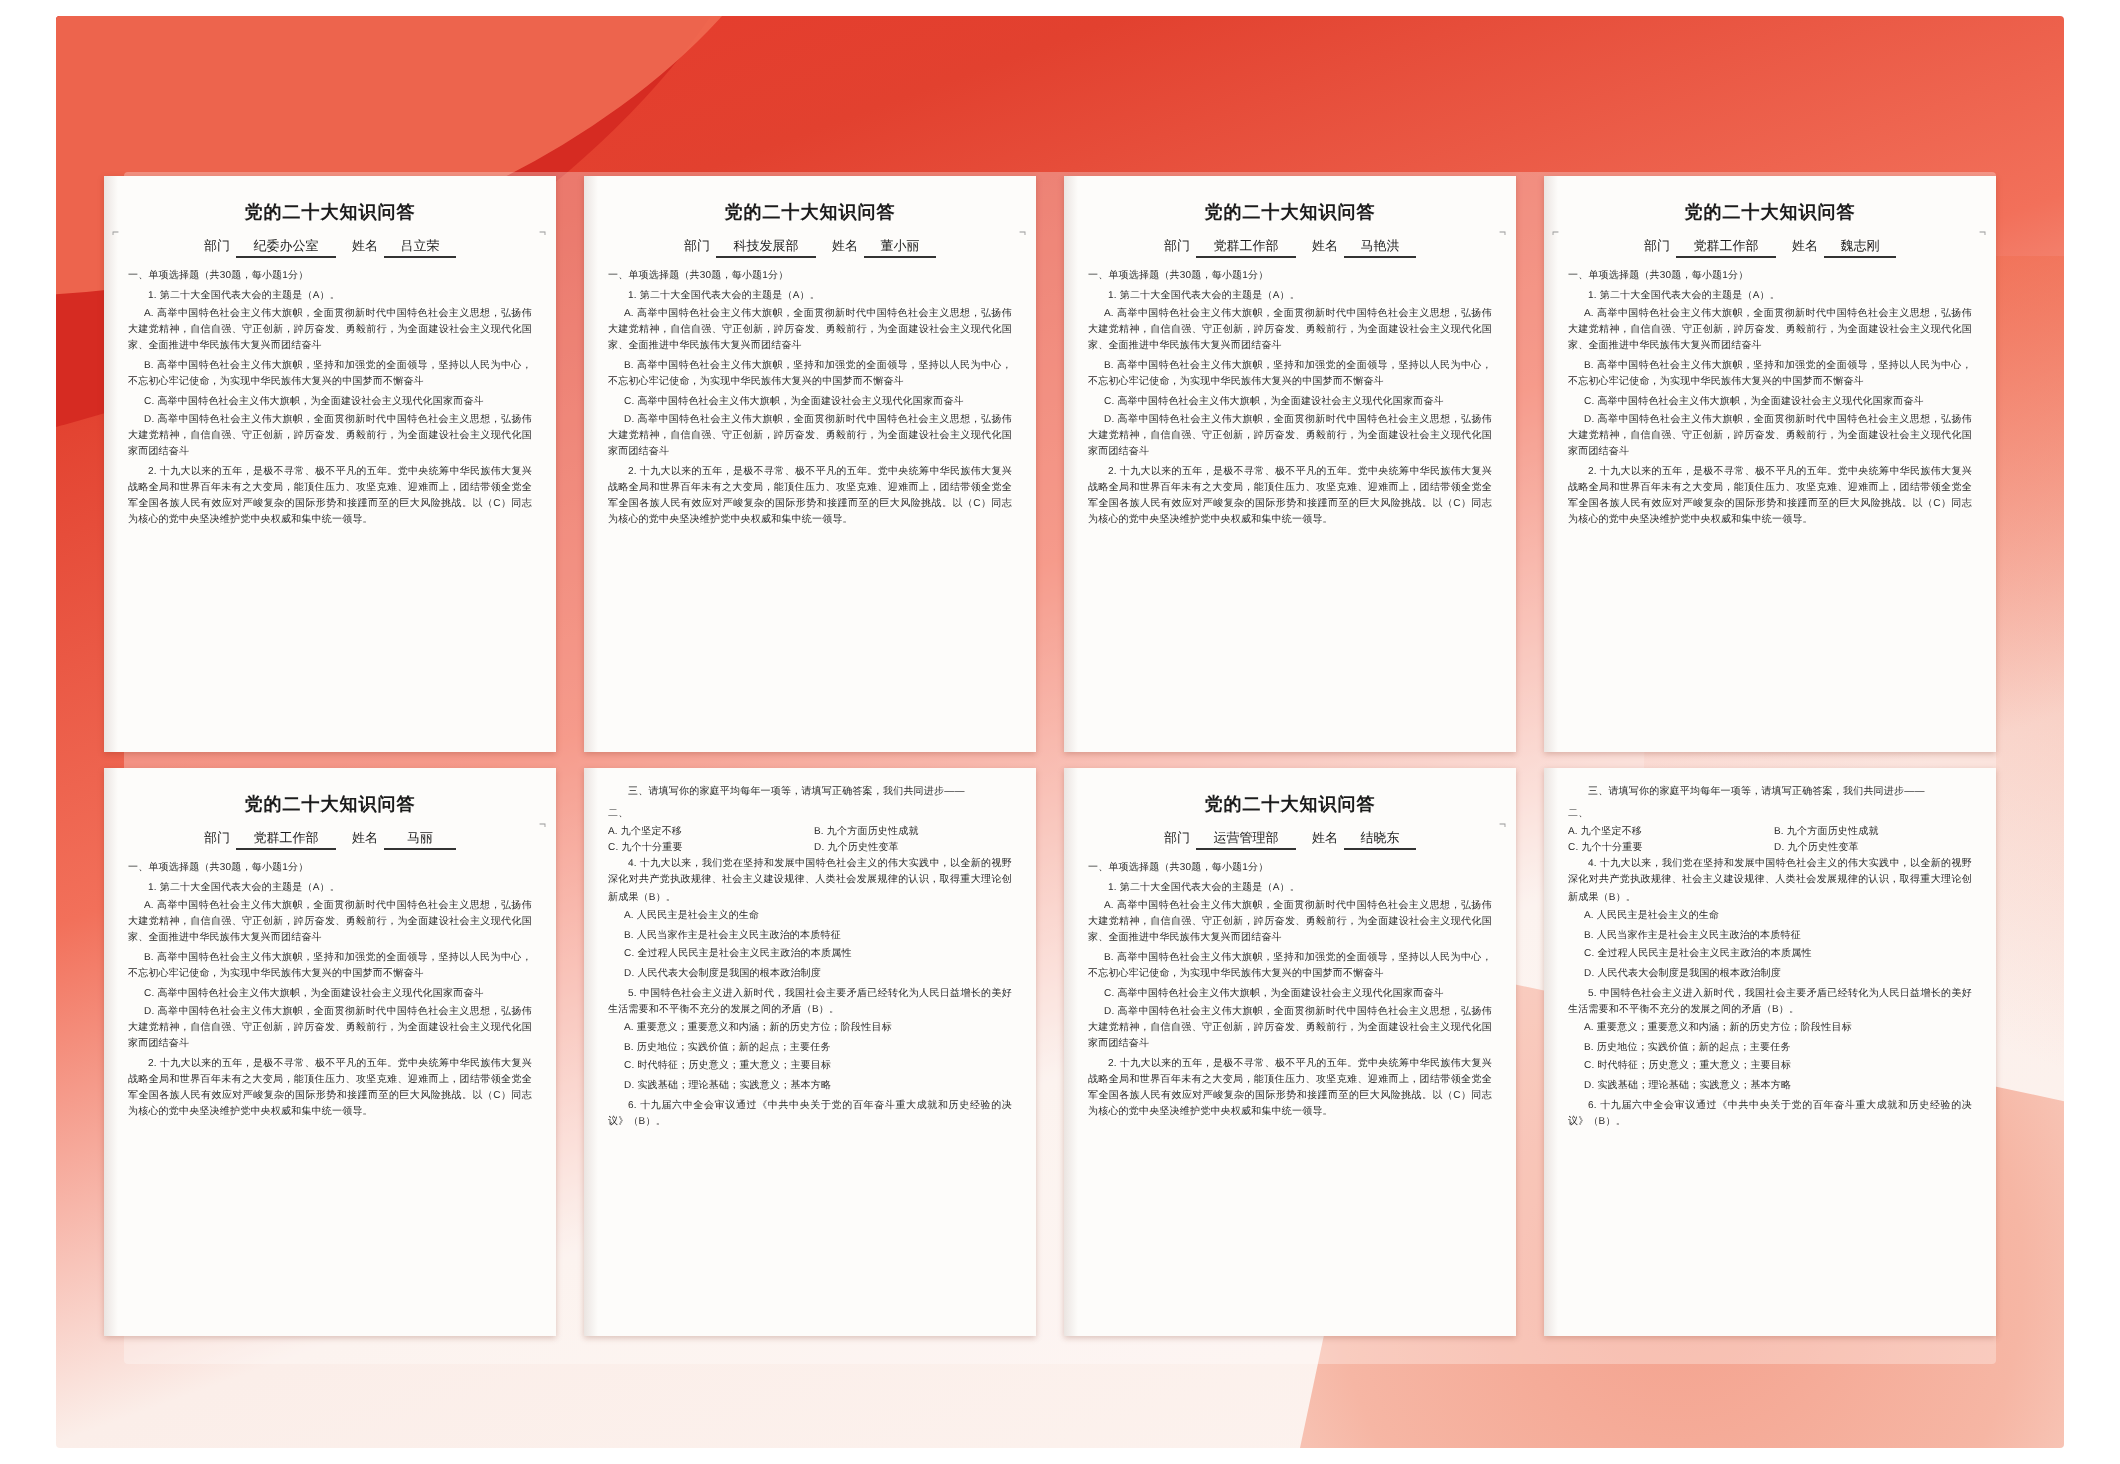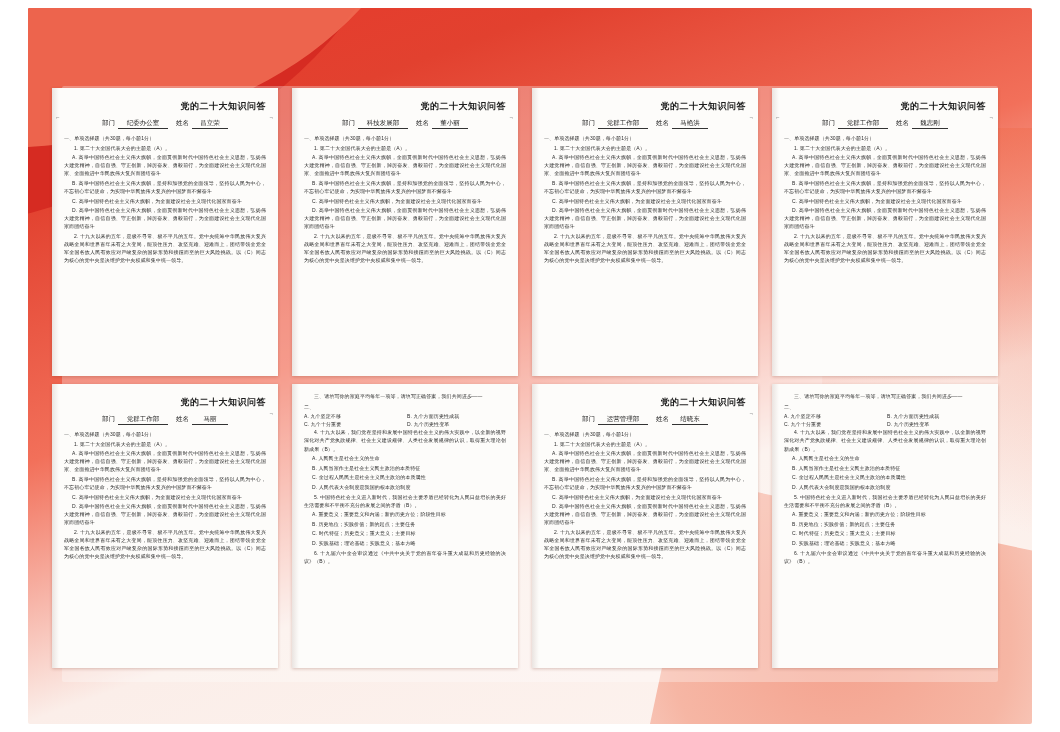--- a/index.html
+++ b/index.html
@@ -95,21 +95,21 @@
   .page {
     position: relative;
     background: #fdfcfa;
     box-shadow: 0 1px 3px rgba(120,40,20,.25);
     overflow: hidden;
     padding: 8px 12px 6px 12px;
     box-sizing: border-box;
   }
   .page.tall { }
   .page-title {
-    text-align: right;
+    text-align: center;
     font-size: 9px;
     font-weight: bold;
     color: #1b1b1b;
     letter-spacing: .5px;
     margin: 4px 0 6px 0;
     font-family: "Liberation Sans", sans-serif;
   }
   .meta-row {
     display: flex;
     justify-content: center;

